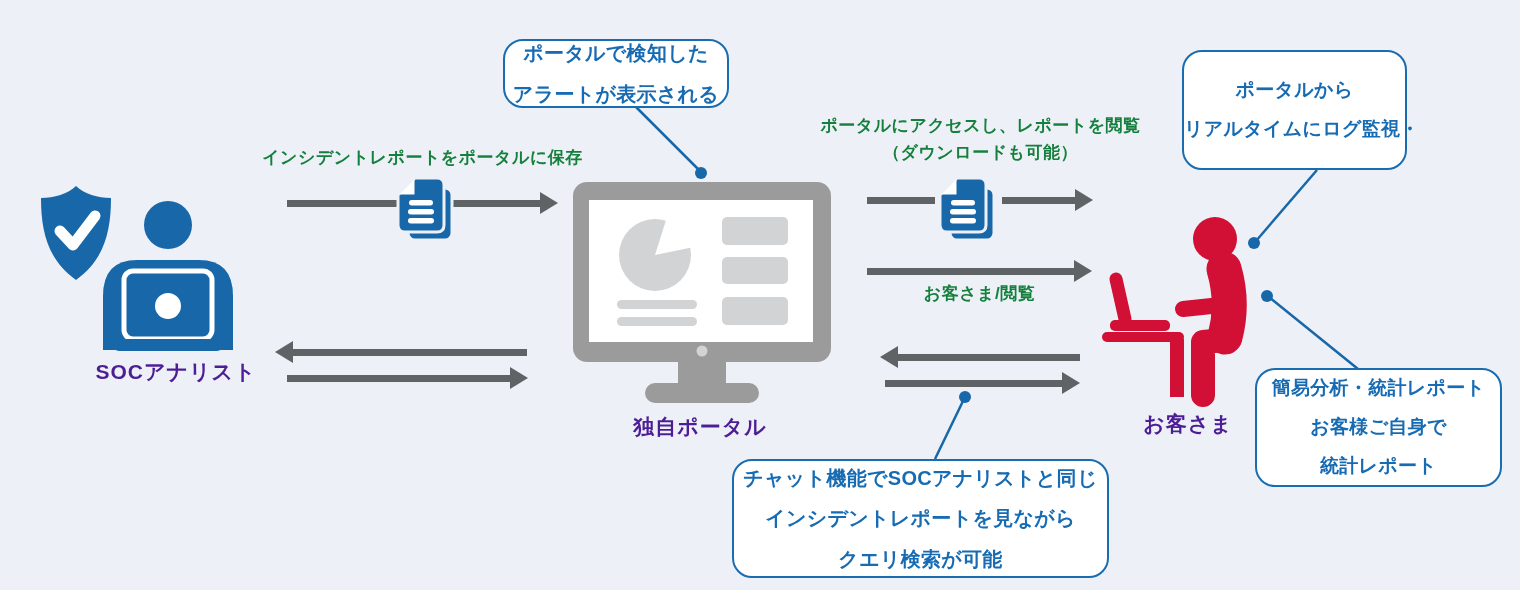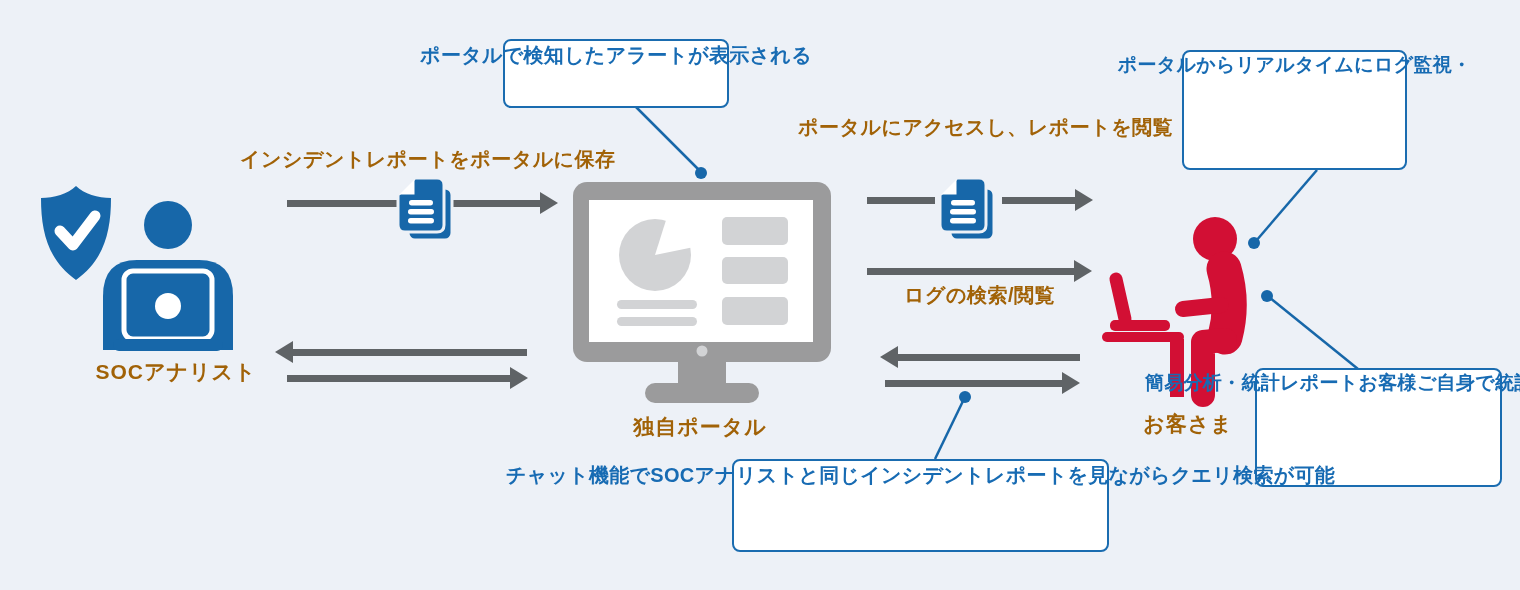--- a/index.html
+++ b/index.html
@@ -10,35 +10,36 @@
   .canvas{
     position:relative;
     width:1520px;height:590px;
     background:#edf1f7;
     overflow:hidden;
   }
   .abs{position:absolute;}
 
   
   .caption{
-    color:#a16207;font-weight:bold;font-size:20px;
+    color:#15803d;font-weight:bold;font-size:17px;
     text-align:center;white-space:nowrap;letter-spacing:.5px;
   }
   .actor-label{
-    color:#a16207;font-weight:bold;font-size:21px;
+    color:#4c1d95;font-weight:bold;font-size:21px;
     text-align:center;white-space:nowrap;letter-spacing:1px;
   }
   .callout{
     background:#ffffff;
     border:2px solid #1a6cb0;
-    border-radius:8px;
+    border-radius:20px;
     color:#176bb3;font-weight:bold;text-align:center;
-    display:flex;flex-direction:row;justify-content:center;
+    display:flex;flex-direction:column;justify-content:center;
     line-height:1.42;letter-spacing:.3px;
     box-sizing:border-box;
+    gap:12px;
   }
   .callout div{white-space:nowrap;}
 
   
   .shaft{height:7px;background:#5f6366;}
   .head-r{width:0;height:0;border-left:18px solid #5f6366;border-top:11px solid transparent;border-bottom:11px solid transparent;}
   .head-l{width:0;height:0;border-right:18px solid #5f6366;border-top:11px solid transparent;border-bottom:11px solid transparent;}
 
   svg{display:block;}
 </style>
@@ -96,22 +97,23 @@
       <rect x="7" y="119" width="82" height="10" rx="5" fill="#d20f34"></rect>
       <rect x="75" y="126" width="14" height="58" fill="#d20f34"></rect>
     </svg>
   </div>
 
   <div class="abs actor-label" style="left:1088px;top:410px;width:200px;">お客さま</div>
 
   <div class="abs caption" style="left:240px;top:146px;width:365px;">インシデントレポートをポータルに保存</div>
 
   <div class="abs caption" style="left:798px;top:114px;width:365px;">ポータルにアクセスし、レポートを閲覧</div>
-
-  <div class="abs caption" style="left:867px;top:282px;width:225px;">ログの検索/閲覧</div>
+  <div class="abs caption" style="left:798px;top:141px;width:365px;">（ダウンロードも可能）</div>
+
+  <div class="abs caption" style="left:867px;top:282px;width:225px;">お客さま/閲覧</div>
 
   <div>
     <div class="abs shaft" style="left:287px;top:200px;width:253px;"></div>
     <div class="abs head-r" style="left:540px;top:192px;"></div>
   </div>
   <div>
     <div class="abs head-l" style="left:275px;top:341px;"></div>
     <div class="abs shaft" style="left:293px;top:349px;width:234px;"></div>
   </div>
   <div>
@@ -187,19 +189,19 @@
     <div>ポータルから</div>
     <div>リアルタイムにログ監視・</div>
   </div>
 
   <div class="abs callout" style="left:1255px;top:368px;width:247px;height:119px;font-size:19px;">
     <div>簡易分析・統計レポート</div>
     <div>お客様ご自身で</div>
     <div>統計レポート</div>
   </div>
 
-  <div class="abs callout" style="left:732px;top:459px;width:377px;height:93px;font-size:20px;">
+  <div class="abs callout" style="left:732px;top:459px;width:377px;height:119px;font-size:20px;">
     <div>チャット機能でSOCアナリストと同じ</div>
     <div>インシデントレポートを見ながら</div>
     <div>クエリ検索が可能</div>
   </div>
 
 </div>
 
 </body></html>

